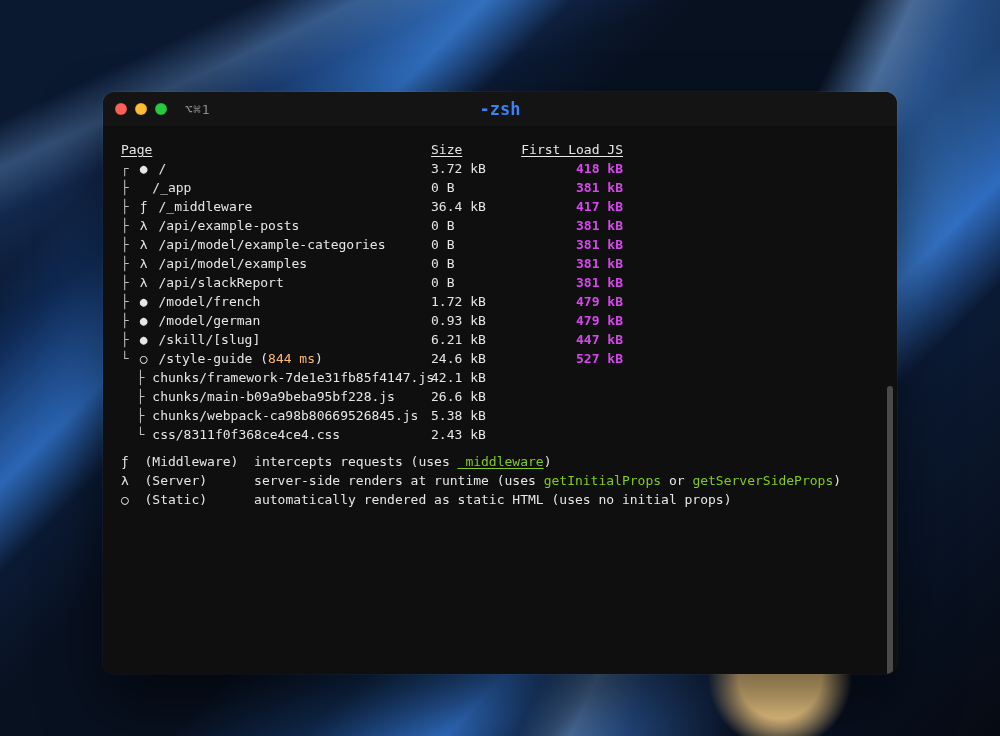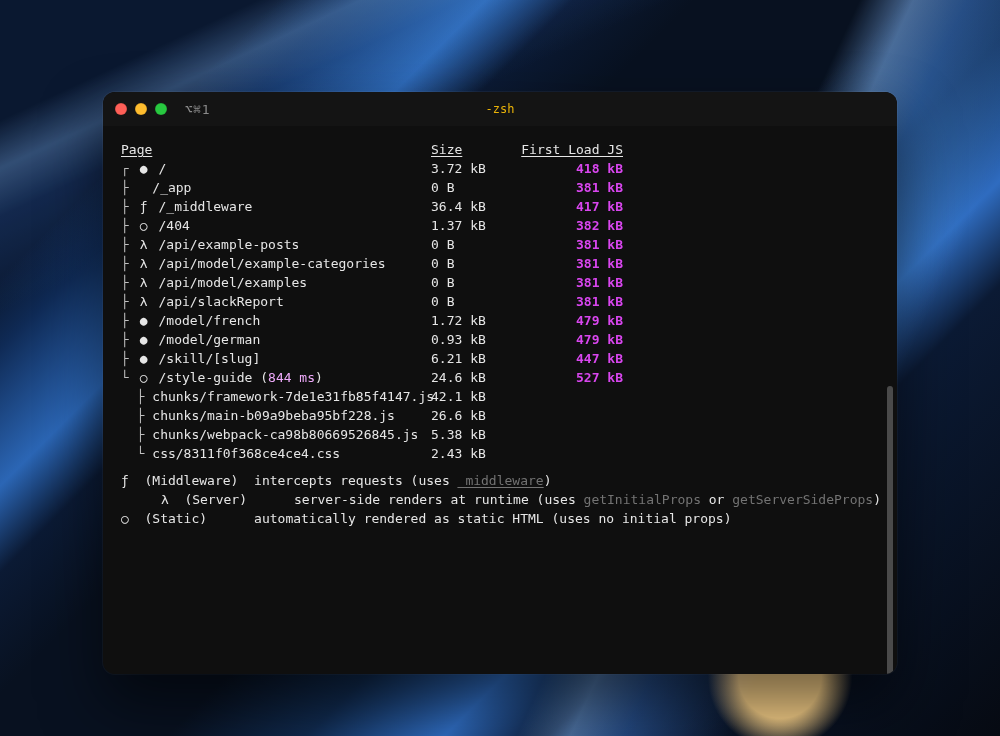--- a/index.html
+++ b/index.html
@@ -47,21 +47,21 @@
   .tl.yellow { background:#febc2e; box-shadow: inset 0 0 0 0.5px rgba(0,0,0,.2);}
   .tl.green { background:#28c840; box-shadow: inset 0 0 0 0.5px rgba(0,0,0,.2);}
   .tabinfo {
     margin-left: 18px;
     color:#8a8a8a;
     font-size: 13px; letter-spacing: 0.5px;
     display:flex; align-items:center; gap:4px;
   }
   .title-center {
     position:absolute; left:0; right:0; text-align:center;
-    color:#eab308; font-size:12px; font-weight:400;
+    color:#3b82f6; font-size:17px; font-weight:700;
     pointer-events:none;
   }
 
   .term-body {
     flex: 1 1 auto;
     padding: 14px 14px 10px 18px;
     color: #e6e6e6;
     font-size: 13px;
     line-height: 19px;
     overflow: hidden;
@@ -69,22 +69,22 @@
   }
   .scrollbar {
     position:absolute; right:4px; top:260px; width:6px; height:290px;
     background:#4a4a4a; border-radius:3px;
   }
 
   .row { white-space: pre; font-family: inherit; }
   .u { text-decoration: underline; text-underline-offset: 2px; }
   .red { color:#fb7a7a; }
   .redb { color:#d946ef; font-weight:600;}
-  .green { color:#f0abfc; }
-  .cyan { color:#737373; }
+  .green { color:#fdba74; }
+  .cyan { color:#84cc16; }
   .col-page { display:inline-block; width: 310px; }
   .col-size { display:inline-block; width: 80px; }
   .col-first { display:inline-block; width: 112px; text-align:right; }
   .tree { color:#bfbfbf; }
   .sym { display:inline-block; width:14px; text-align:center; }
 
   .spacer8 { height:8px; }
 </style>
 </head>
 <body>
@@ -102,36 +102,35 @@
     <div class="title-center">-zsh</div>
   </div>
 
   <div class="term-body">
 
     <div class="row"><span class="col-page"><span class="u">Page</span></span><span class="col-size"><span class="u">Size</span></span><span class="col-first"><span class="u">First Load JS</span></span></div>
 
     <div class="row"><span class="col-page"><span class="tree">┌ </span><span class="sym">●</span> <span>/</span></span><span class="col-size">3.72 kB</span><span class="col-first redb">418 kB</span></div>
     <div class="row"><span class="col-page"><span class="tree">├   </span><span>/_app</span></span><span class="col-size">0 B</span><span class="col-first redb">381 kB</span></div>
     <div class="row"><span class="col-page"><span class="tree">├ </span><span class="sym">ƒ</span> <span>/_middleware</span></span><span class="col-size">36.4 kB</span><span class="col-first redb">417 kB</span></div>
-    <div class="row"><span class="col-page"><span class="tree">├ </span><span class="sym">○</span> <span>/404</span></span><span class="col-size">1.37 kB</span><span class="col-first redb">382 kB</span></div>
     <div class="row"><span class="col-page"><span class="tree">├ </span><span class="sym">λ</span> <span>/api/example-posts</span></span><span class="col-size">0 B</span><span class="col-first redb">381 kB</span></div>
     <div class="row"><span class="col-page"><span class="tree">├ </span><span class="sym">λ</span> <span>/api/model/example-categories</span></span><span class="col-size">0 B</span><span class="col-first redb">381 kB</span></div>
     <div class="row"><span class="col-page"><span class="tree">├ </span><span class="sym">λ</span> <span>/api/model/examples</span></span><span class="col-size">0 B</span><span class="col-first redb">381 kB</span></div>
     <div class="row"><span class="col-page"><span class="tree">├ </span><span class="sym">λ</span> <span>/api/slackReport</span></span><span class="col-size">0 B</span><span class="col-first redb">381 kB</span></div>
     <div class="row"><span class="col-page"><span class="tree">├ </span><span class="sym">●</span> <span>/model/french</span></span><span class="col-size">1.72 kB</span><span class="col-first redb">479 kB</span></div>
     <div class="row"><span class="col-page"><span class="tree">├ </span><span class="sym">●</span> <span>/model/german</span></span><span class="col-size">0.93 kB</span><span class="col-first redb">479 kB</span></div>
     <div class="row"><span class="col-page"><span class="tree">├ </span><span class="sym">●</span> <span>/skill/[slug]</span></span><span class="col-size">6.21 kB</span><span class="col-first redb">447 kB</span></div>
     <div class="row"><span class="col-page"><span class="tree">└ </span><span class="sym">○</span> <span>/style-guide</span><span> (</span><span class="green">844 ms</span><span>)</span></span><span class="col-size">24.6 kB</span><span class="col-first redb">527 kB</span></div>
 
     <div class="row"><span class="col-page"><span class="tree">  ├ </span><span>chunks/framework-7de1e31fb85f4147.js</span></span><span class="col-size">42.1 kB</span></div>
     <div class="row"><span class="col-page"><span class="tree">  ├ </span><span>chunks/main-b09a9beba95bf228.js</span></span><span class="col-size">26.6 kB</span></div>
     <div class="row"><span class="col-page"><span class="tree">  ├ </span><span>chunks/webpack-ca98b80669526845.js</span></span><span class="col-size">5.38 kB</span></div>
     <div class="row"><span class="col-page"><span class="tree">  └ </span><span>css/8311f0f368ce4ce4.css</span></span><span class="col-size">2.43 kB</span></div>
 
     <div class="spacer8"></div>
 
     <div class="row"><span>ƒ</span>  <span>(Middleware)</span><span>  intercepts requests (uses </span><span class="cyan u">_middleware</span><span>)</span></div>
-    <div class="row" style="white-space:pre-wrap; width:760px;text-align:right;"><span>λ</span>  <span>(Server)</span><span>      server-side renders at runtime (uses </span><span class="cyan">getInitialProps</span><span> or </span><span class="cyan">getServerSideProps</span><span>)</span></div>
+    <div class="row" style="white-space:pre-wrap; width:760px;"><span>λ</span>  <span>(Server)</span><span>      server-side renders at runtime (uses </span><span class="cyan">getInitialProps</span><span> or </span><span class="cyan">getServerSideProps</span><span>)</span></div>
     <div class="row"><span>○</span>  <span>(Static)</span><span>      automatically rendered as static HTML (uses no initial props)</span></div>
 
     <div class="scrollbar"></div>
   </div>
 </div>
 
 </body></html>

